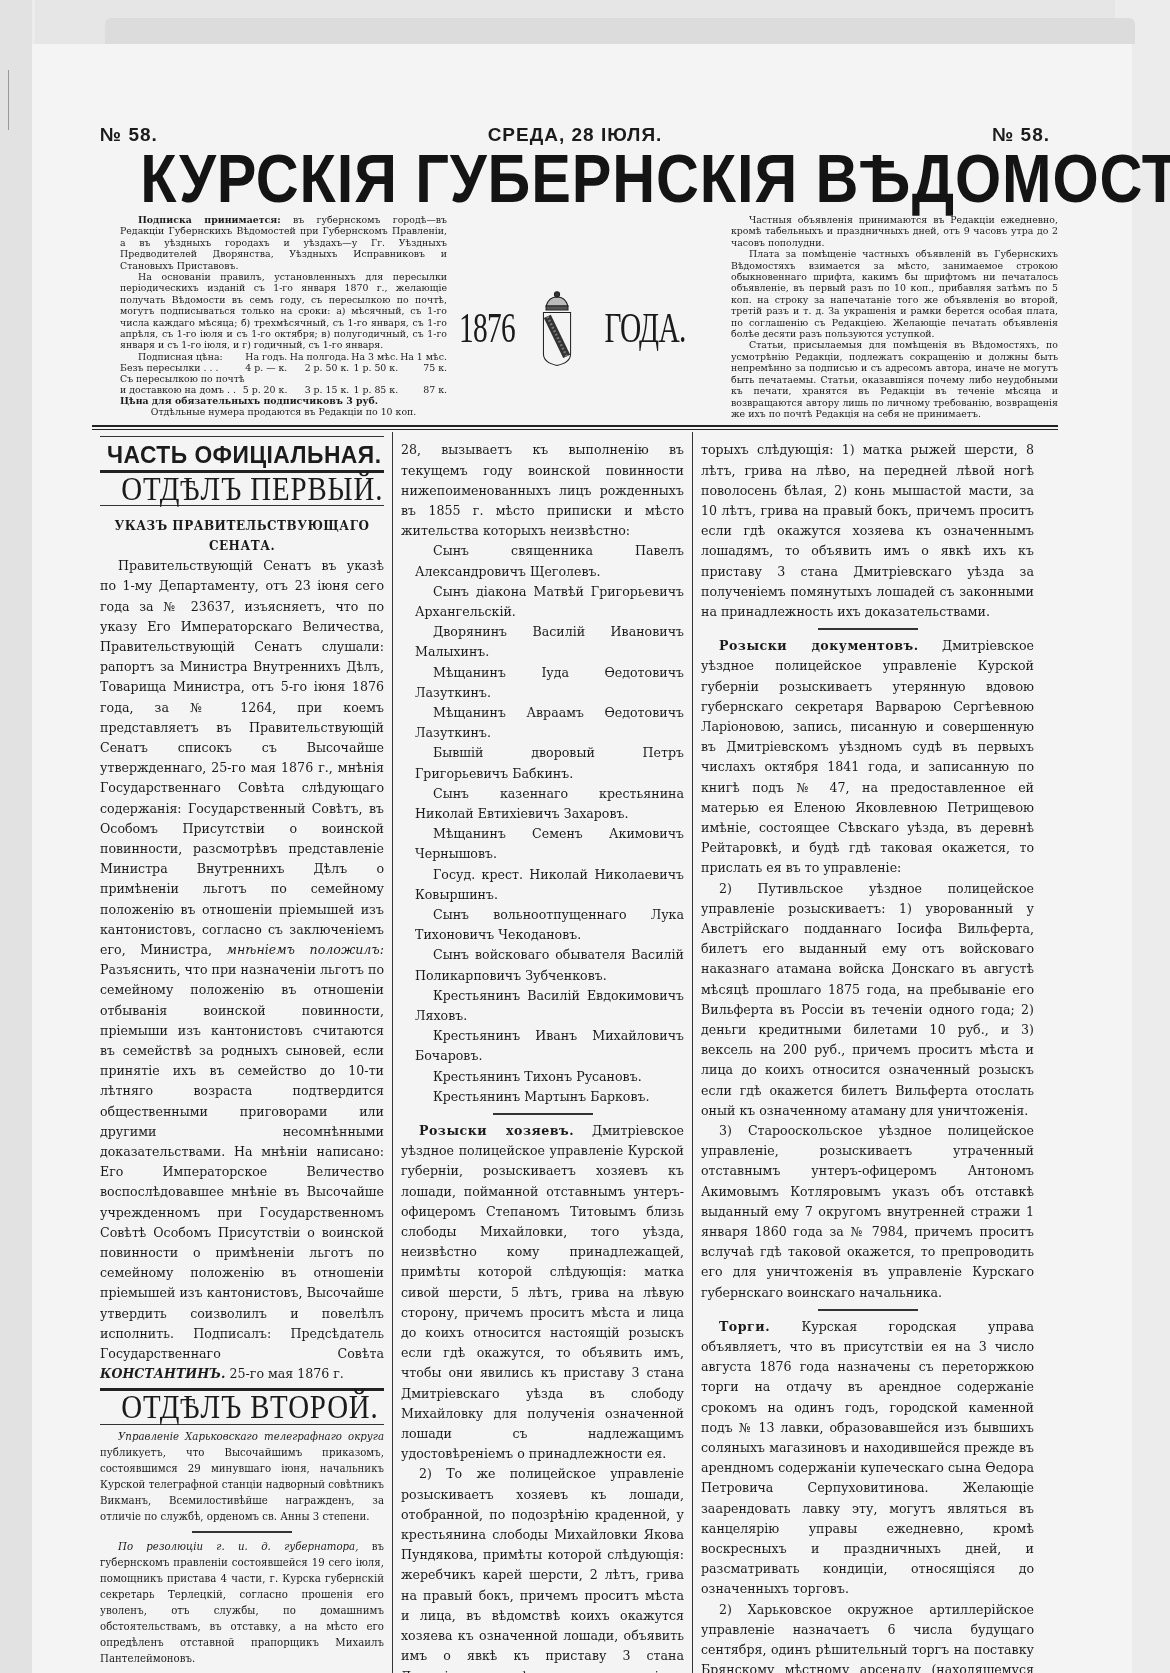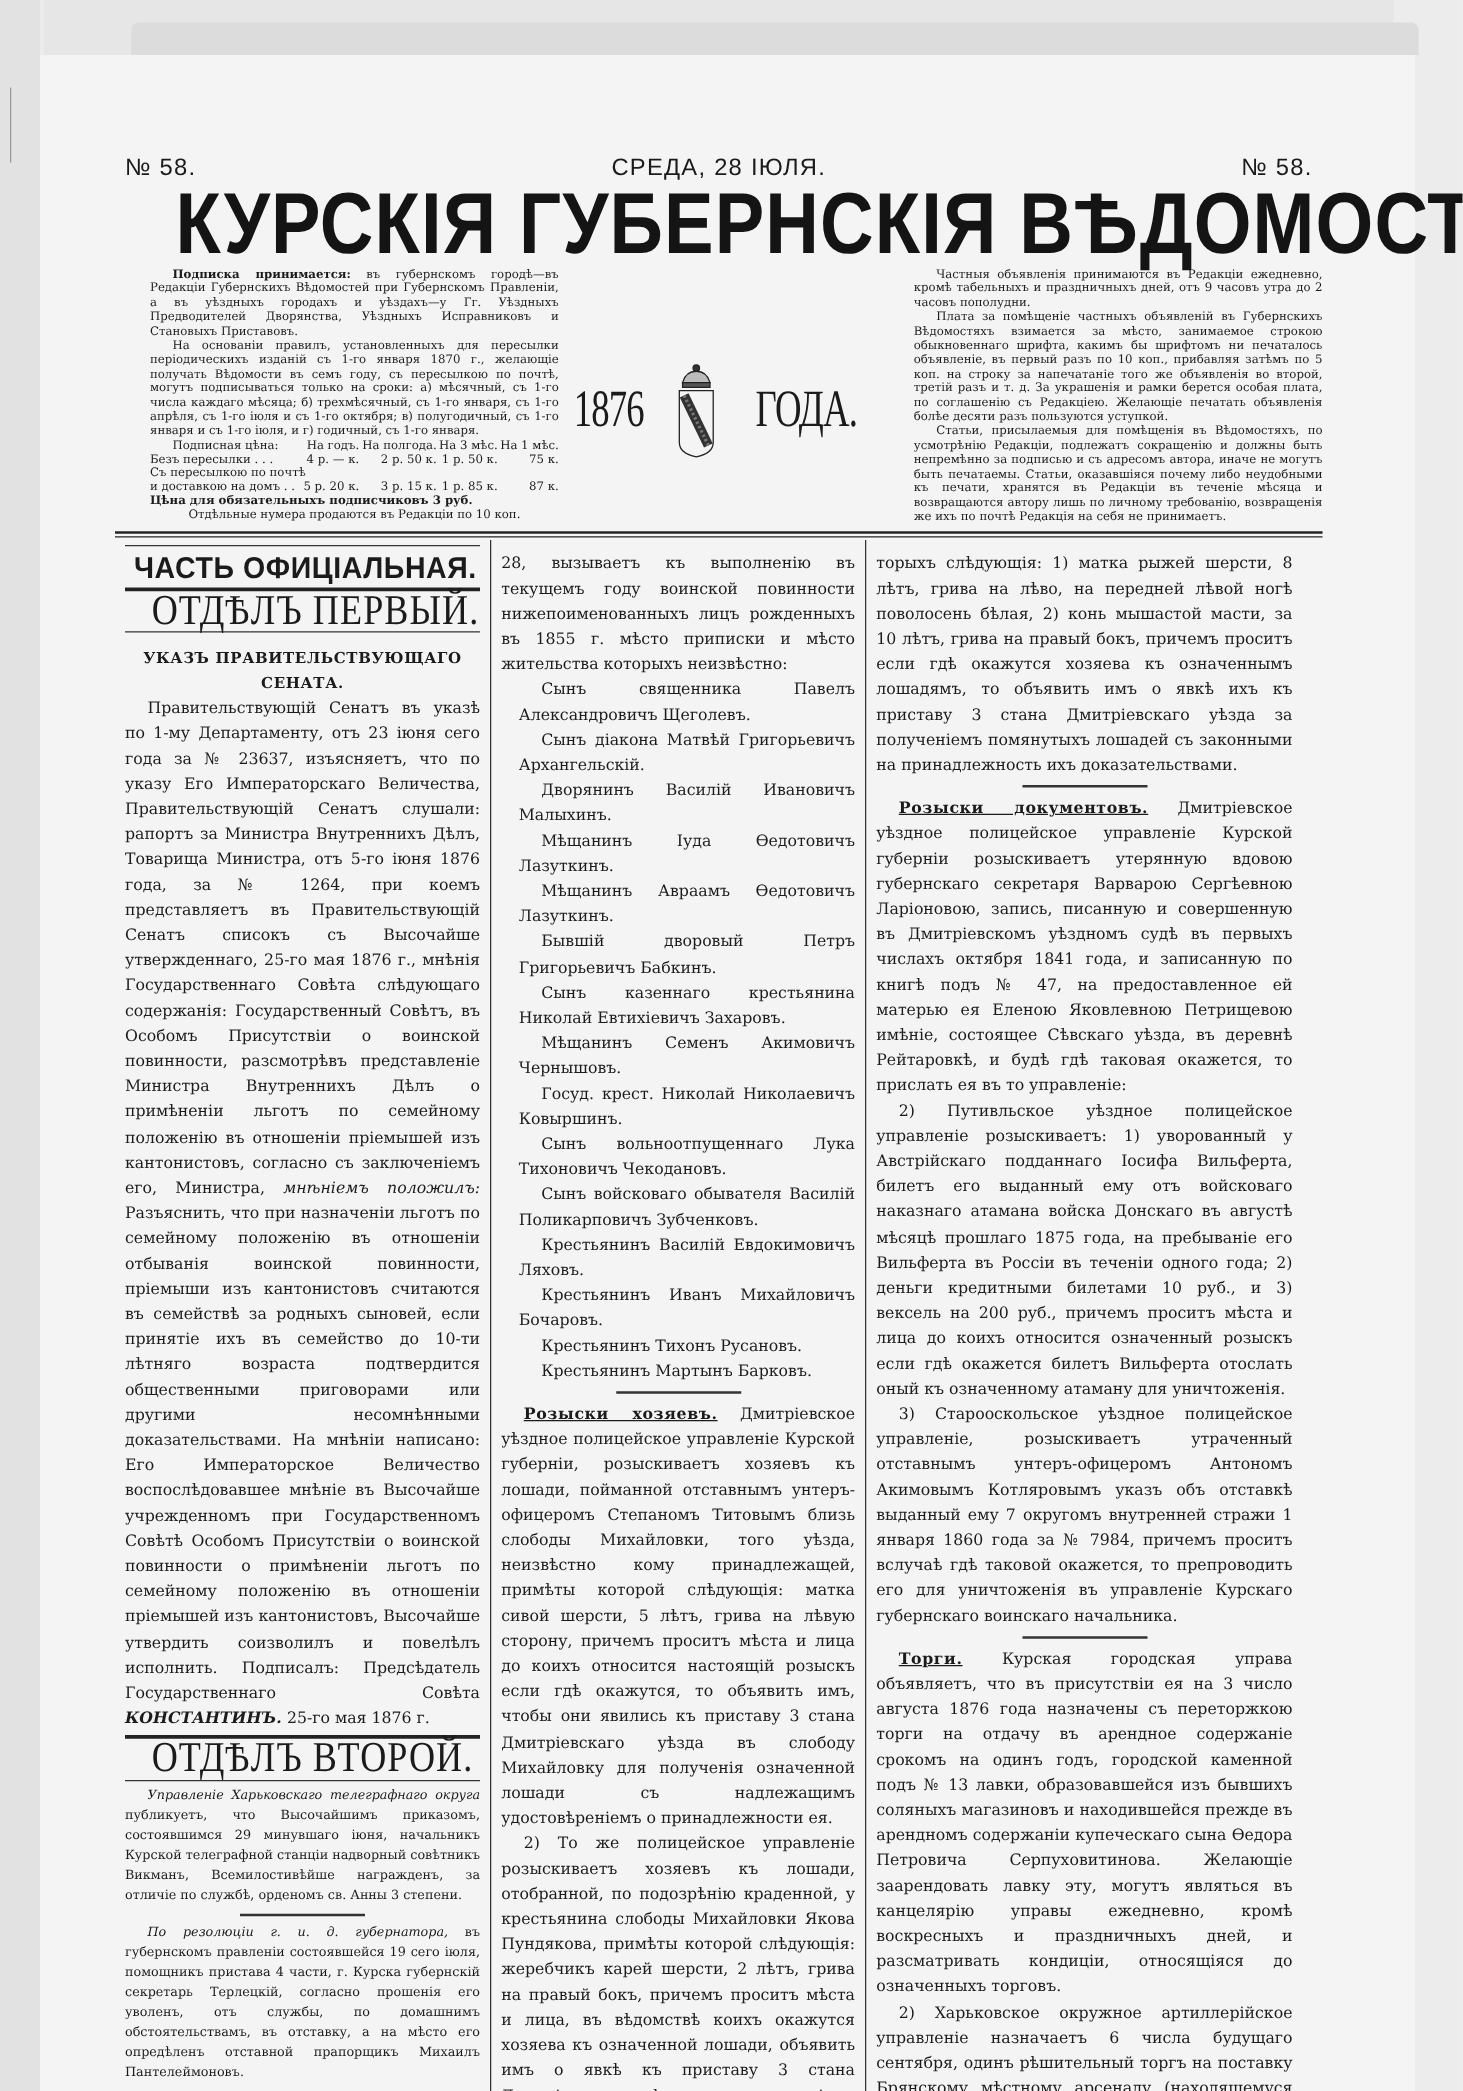--- a/index.html
+++ b/index.html
@@ -15,21 +15,21 @@
   .scan-left { position: absolute; left: 0; top: 0; width: 32px; height: 1673px; background: #e2e2e2; }
   .scan-left::after { content: ""; position: absolute; left: 8px; top: 70px; width: 1px; height: 60px; background: #999; }
   .page {
     position: absolute; left: 32px; top: 44px; width: 1100px; height: 1629px;
     background: #f4f4f4;
   }
   .wrap { position: absolute; left: 60px; top: 80px; width: 966px; }
 
   
   .topline { display: flex; justify-content: space-between; align-items: flex-start;
-    font-family: "Liberation Sans", sans-serif; font-weight: normal; font-size: 19px;
+    font-family: "Liberation Sans", sans-serif; font-weight: bold; font-size: 19px;
     letter-spacing: 1px; padding: 0 8px; }
   .title {
     font-family: "Liberation Sans", sans-serif; font-weight: 900;
     font-size: 66px; letter-spacing: 1px; line-height: 60px; text-align: center;
     transform: scaleX(0.9) scaleY(1.05); transform-origin: center;
     margin-top: 2px; white-space: nowrap; color: #141414;
   }
   .head-grid { display: grid; grid-template-columns: 355px 256px 355px; margin-top: 6px; }
   .small { font-size: 9.4px; line-height: 11.4px; text-align: justify; margin-left: 28px; }
   .small p { margin: 0; text-indent: 18px; }
@@ -55,21 +55,21 @@
     letter-spacing: 0.5px; text-align: center; white-space: nowrap; margin: 8px 0 2px;
     transform: scaleX(0.95); }
   .thick { border-top: 3px solid #222; margin: 4px 0; }
   .thin { border-top: 1.5px solid #333; margin: 4px 0; }
   .dept-title { font-family: "Liberation Serif", serif; font-size: 34px; text-align: center;
     letter-spacing: 1px; transform: scaleX(0.85); margin: 6px 0; white-space: nowrap; }
   .decree-title { font-weight: bold; font-size: 12px; text-align: center; letter-spacing: 0.5px; margin-top: 10px; }
   .short-rule { width: 100px; margin: 6px auto; border-top: 2px solid #333; }
   .col .it { font-style: italic; }
   .col .sm { font-size: 10.2px; line-height: 16px; }
-  .col .lead { font-weight: bold; letter-spacing: 0.5px; text-decoration: underline; }
+  .col .lead { font-weight: bold; letter-spacing: 0.5px; }
   .list-item { text-indent: -14px; padding-left: 14px; }
 </style>
 </head>
 <body>
 
 <div class="scan-left"></div>
 <div class="scan-top">
     <div class="scan-band"></div>
   </div>
 

